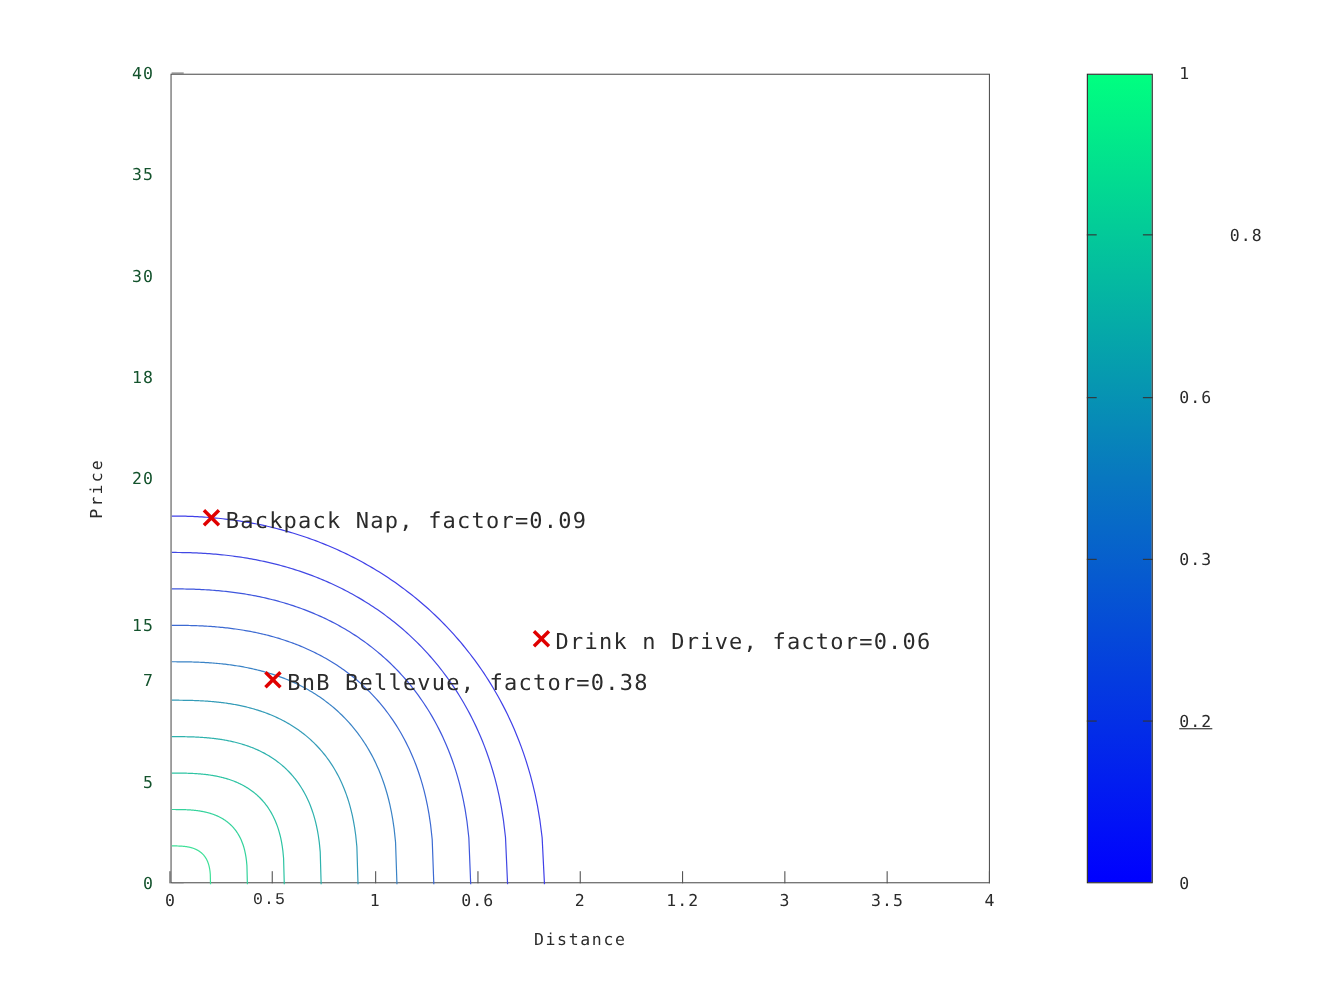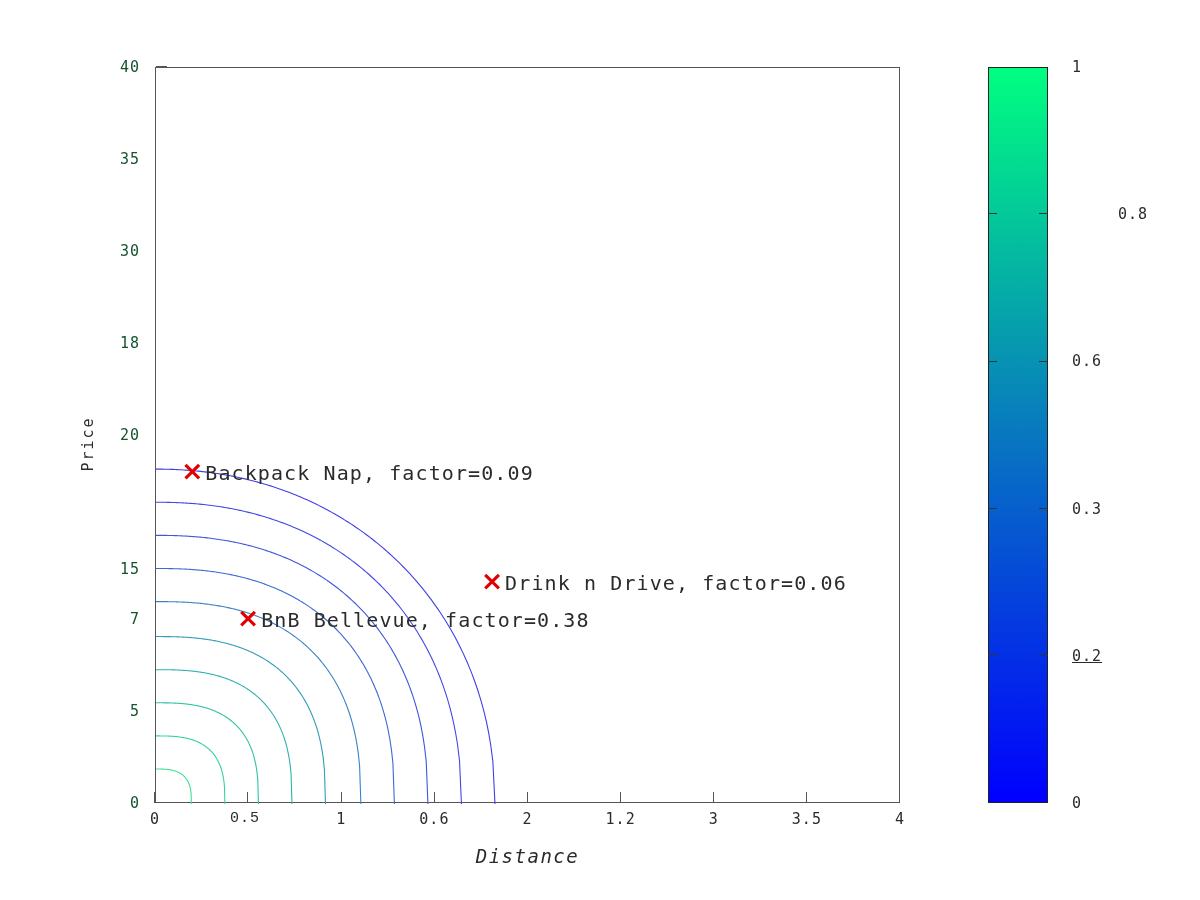--- a/index.html
+++ b/index.html
@@ -66,24 +66,23 @@
     white-space: nowrap;
     transform: translateX(-50%);
   }
   
   #xlabel {
     position: absolute;
     top: 845px;
     left: 0;
     width: 1055px;
     text-align: center;
-    font-size: 19px;
+    font-size: 15px;
     color: #2b2b2b;
     letter-spacing: 1.5px;
-    font-style: italic;
   }
   #ylabel {
     position: absolute;
     left: 60px;
     top: 435px;
     font-size: 15px;
     color: #2b2b2b;
     letter-spacing: 2px;
     transform: rotate(-90deg);
     transform-origin: 50% 50%;

